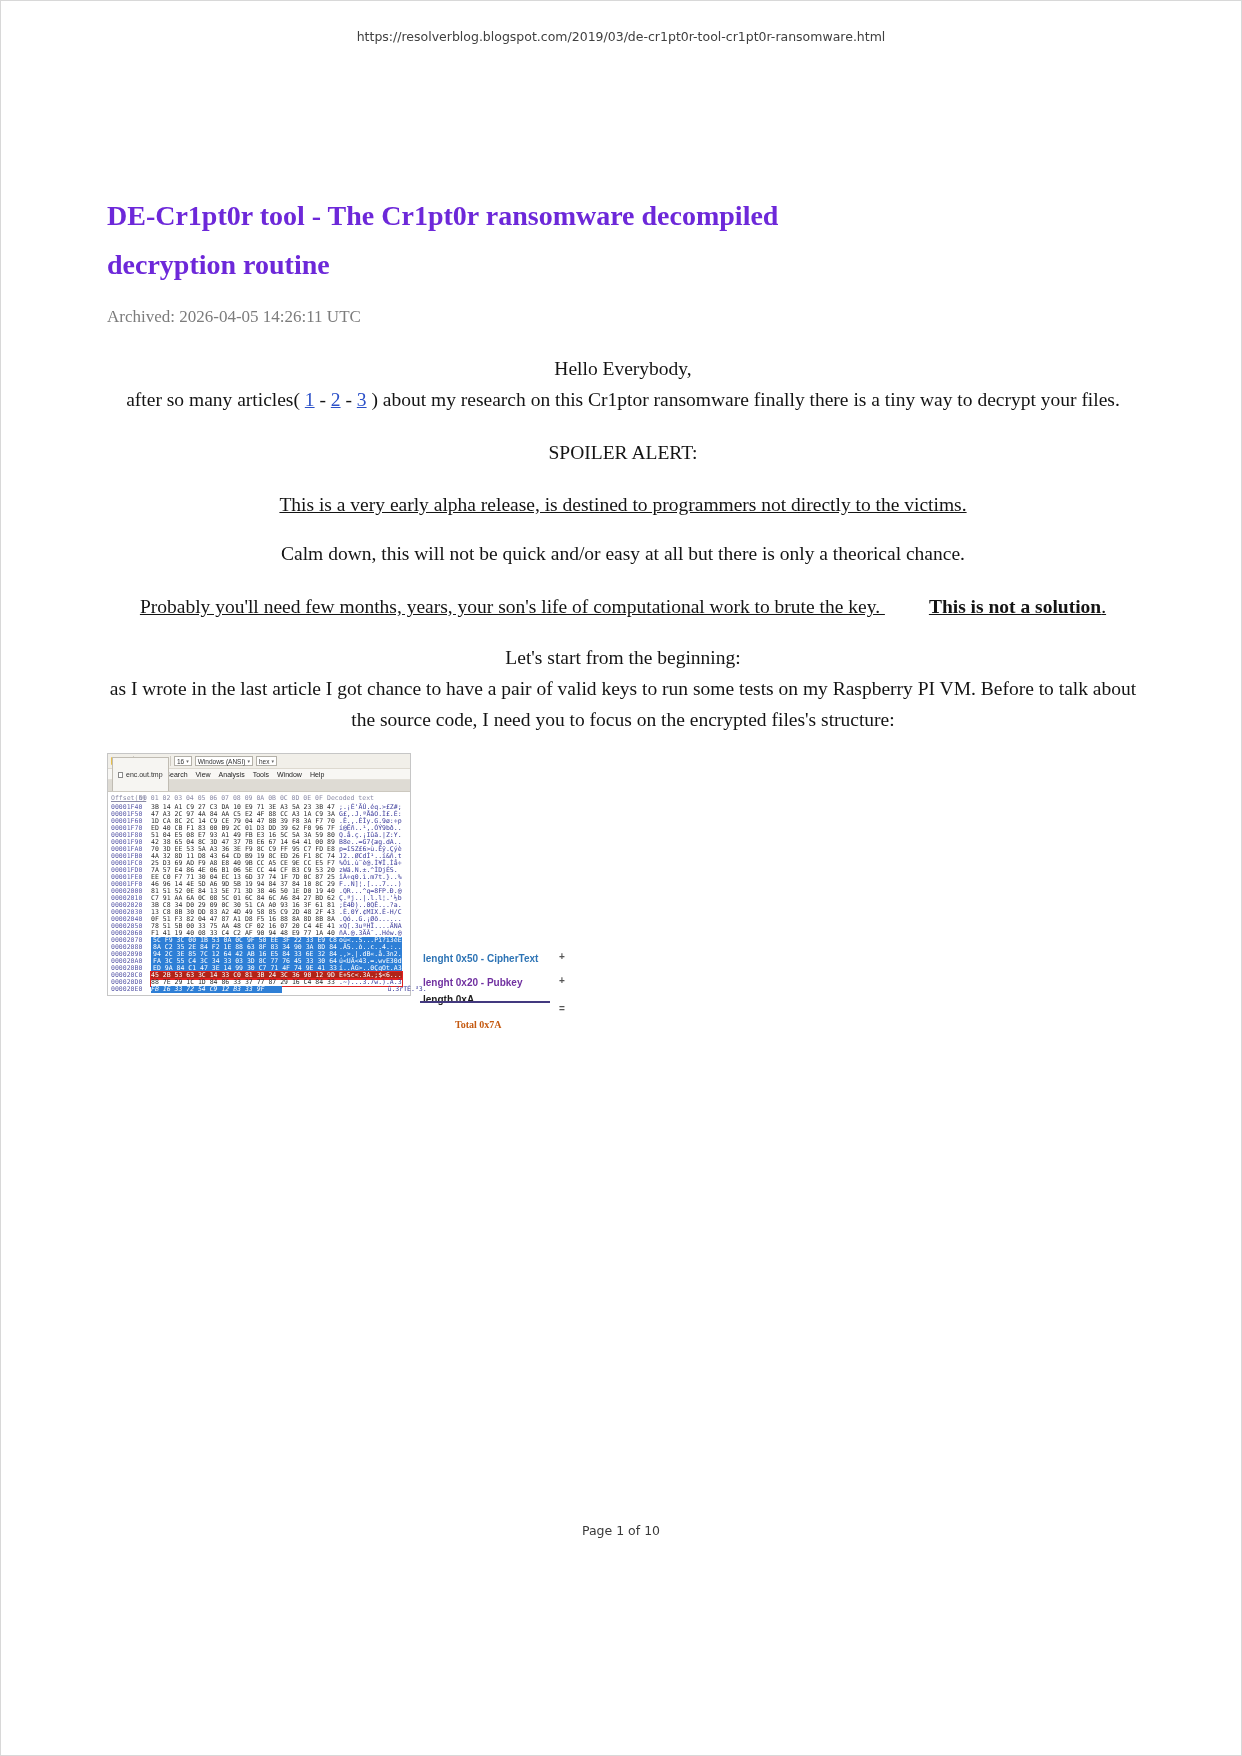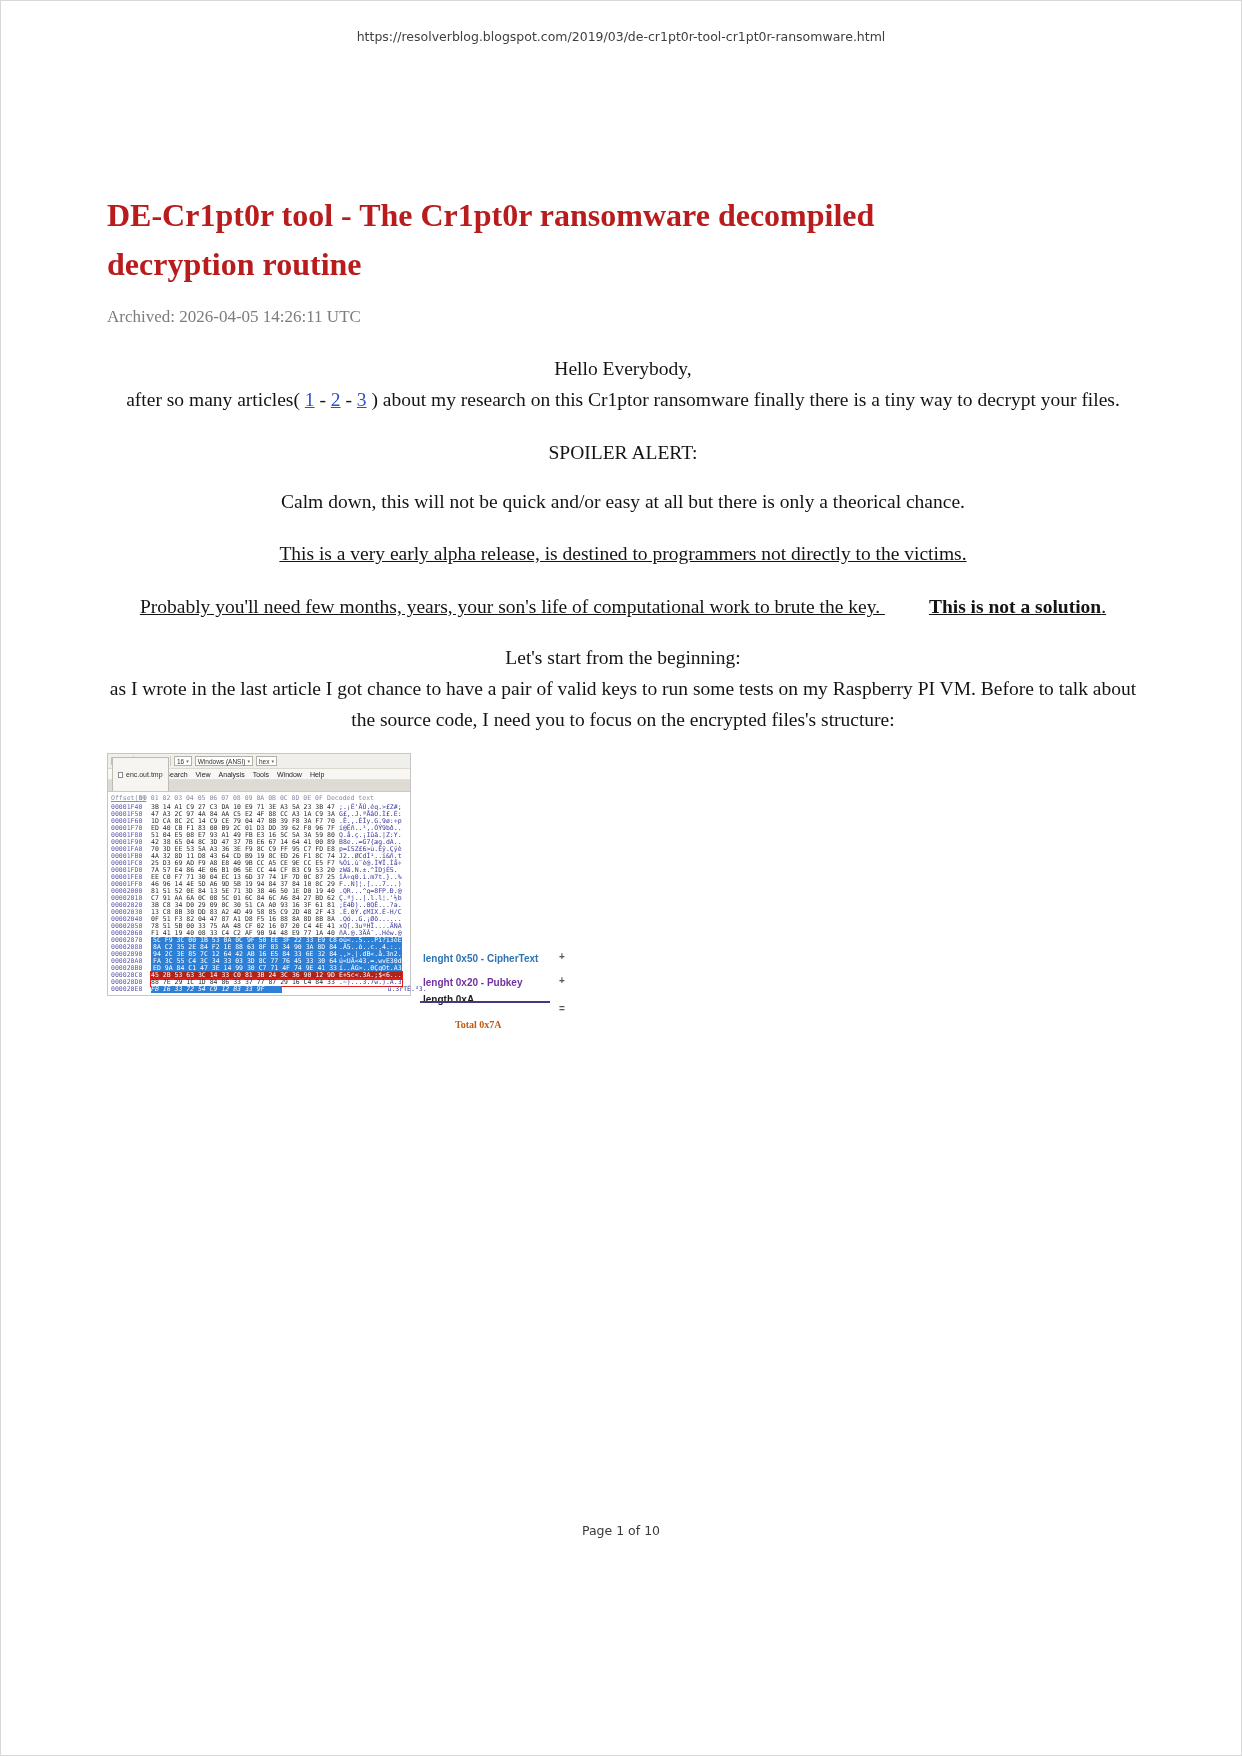--- a/index.html
+++ b/index.html
@@ -8,21 +8,21 @@
   body { font-family:"Liberation Serif", serif; }
   .page { position:relative; width:1242px; height:1756px; background:#fff; border:1px solid #d8d8d8; overflow:hidden; margin:0 auto; }
 
   .print-header { position:absolute; top:28px; left:0; right:0; text-align:center;
     font-family:"DejaVu Sans", sans-serif; font-size:12.5px; color:#404040; }
   .print-footer { position:absolute; top:1522px; left:0; right:0; text-align:center;
     font-family:"DejaVu Sans", sans-serif; font-size:12.5px; color:#3a3a3a; }
 
   .content { position:absolute; left:106px; top:190px; width:1032px; font-size:19.5px; line-height:31px; color:#141414; }
 
-  .title { font-size:32px; line-height:49px; font-weight:bold; color:#b91c1c; }
+  .title { font-size:28px; line-height:49px; font-weight:bold; color:#6d28d9; }
   .title span { display:block; }
   .archived { margin-top:18px; font-size:17px; line-height:20px; color:#7c7c7c; }
 
   .para { margin-top:0;text-align:center; }.mt18{margin-top:18px}.mt20{margin-top:20px}.mt21{margin-top:21px}
   .mt22{margin-top:22px}.mt26{margin-top:26px}.mt38{margin-top:38px}
   .u { text-decoration:underline; }
   a.numlink { color:#2b50c8; text-decoration:underline; cursor:pointer; }
   strong { font-weight:bold;margin-left:44px; }
 
   
@@ -95,23 +95,23 @@
 
     <div class="archived">Archived: 2026-04-05 14:26:11 UTC</div>
 
     <p class="para mt26">
       <span>Hello Everybody,</span><br>
       <span>after so many articles( </span><a class="numlink" href="#">1</a><span> - </span><a class="numlink" href="#">2</a><span> - </span><a class="numlink" href="#">3</a><span> ) about my research on this Cr1ptor ransomware finally there is a tiny way to decrypt your files.</span>
     </p>
 
     <p class="para mt22">SPOILER ALERT:</p>
 
+    <p class="para mt21 u">This is a very early alpha release, is destined to programmers not directly to the victims.</p>
+
     <p class="para mt18">Calm down, this will not be quick and/or easy at all but there is only a theorical chance.</p>
-
-    <p class="para mt21 u">This is a very early alpha release, is destined to programmers not directly to the victims.</p>
 
     <p class="para mt22 u"><span>Probably you'll need few months, years, your son's life of computational work to brute the key. </span><strong>This is not a solution</strong><span>.</span></p>
 
     <p class="para mt20">
       <span>Let's start from the beginning:</span><br>
       <span>as I wrote in the last article I got chance to have a pair of valid keys to run some tests on my Raspberry PI VM.</span>
       <span>Before to talk about the source code, I need you to focus on the encrypted files's structure:</span>
     </p>
 
     <figure class="hexfig">

